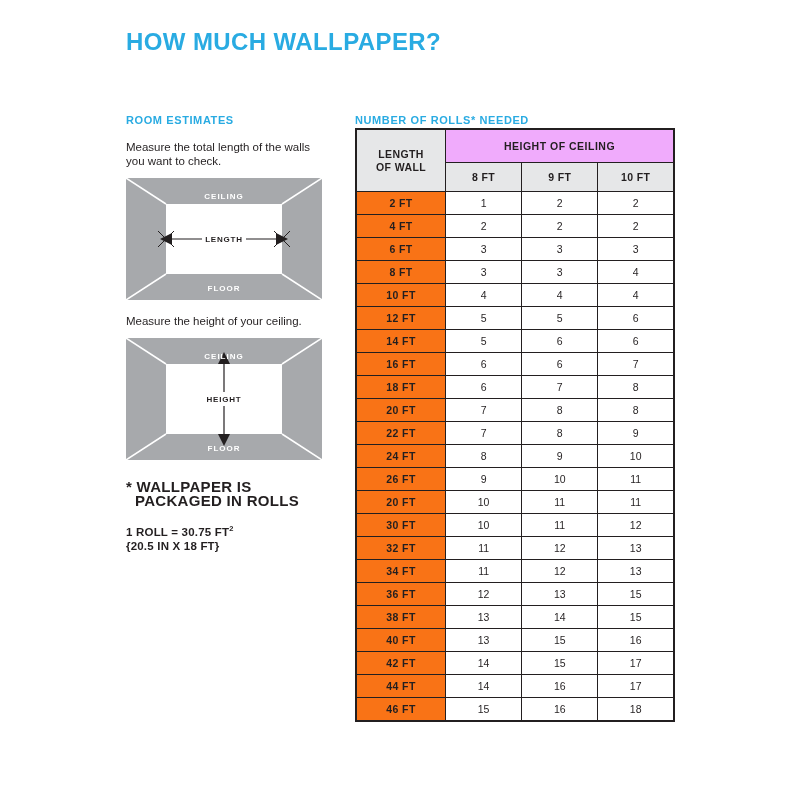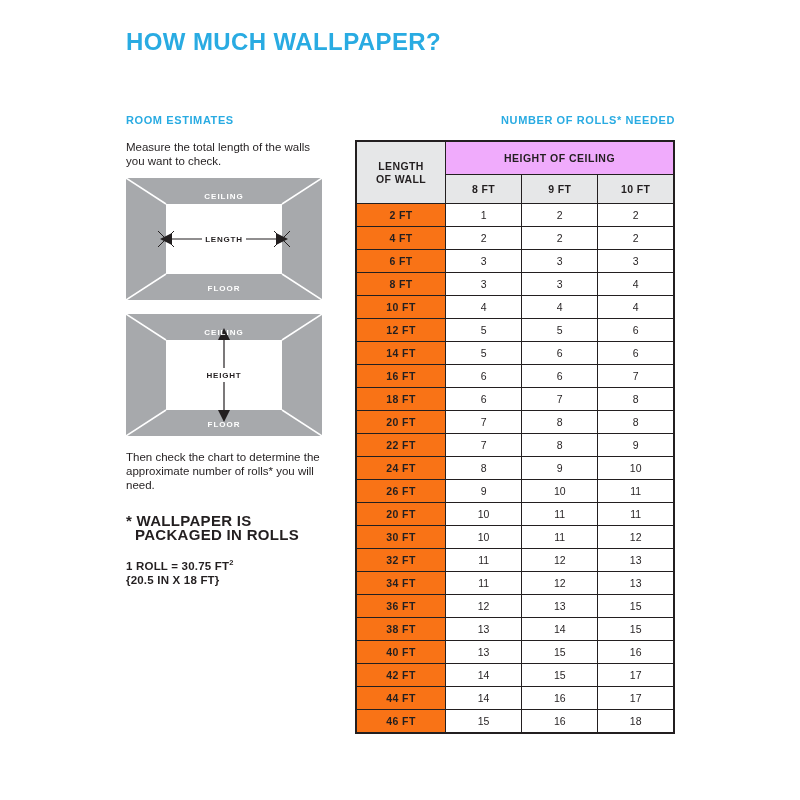--- a/index.html
+++ b/index.html
@@ -81,22 +81,22 @@
     position: absolute;
     left: 355px;
     top: 114px;
     width: 320px;
   }
   .table-head-label {
     font-size: 11px;
     font-weight: bold;
     letter-spacing: 0.6px;
     color: #29abe2;
-    text-align: right;
-    margin: 0 0 14px 0;
+    text-align: left;
+    margin: 0 0 2px 0;
   }
   table.rolls {
     border-collapse: collapse;
     width: 320px;
     table-layout: fixed;
     border: 2px solid #231f20;
   }
   table.rolls th, table.rolls td {
     border: 1px solid #231f20;
     text-align: center;
@@ -171,41 +171,41 @@
         <line x1="48" y1="53" x2="32" y2="69" stroke="#231f20" stroke-width="1"></line>
         <line x1="148" y1="53" x2="164" y2="69" stroke="#231f20" stroke-width="1"></line>
         <line x1="164" y1="53" x2="148" y2="69" stroke="#231f20" stroke-width="1"></line>
         <text x="98" y="21" fill="#ffffff" font-family="Liberation Sans, sans-serif" font-size="8" font-weight="bold" letter-spacing="1" text-anchor="middle">CEILING</text>
         <text x="98" y="113" fill="#ffffff" font-family="Liberation Sans, sans-serif" font-size="8" font-weight="bold" letter-spacing="1" text-anchor="middle">FLOOR</text>
         <rect x="76" y="54" width="44" height="14" fill="#ffffff"></rect>
         <text x="98" y="64" fill="#231f20" font-family="Liberation Sans, sans-serif" font-size="8" font-weight="bold" letter-spacing="0.8" text-anchor="middle">LENGTH</text>
       </svg>
     </div>
 
+    <p class="step-text">Measure the height of your ceiling.</p>
 
     <div class="diagram">
       <svg width="196" height="122" viewBox="0 0 196 122">
         <rect x="0" y="0" width="196" height="122" fill="#a7a9ac"></rect>
         <polygon points="40,26 156,26 156,96 40,96" fill="#ffffff"></polygon>
         <line x1="0" y1="0" x2="40" y2="26" stroke="#ffffff" stroke-width="1.5"></line>
         <line x1="196" y1="0" x2="156" y2="26" stroke="#ffffff" stroke-width="1.5"></line>
         <line x1="0" y1="122" x2="40" y2="96" stroke="#ffffff" stroke-width="1.5"></line>
         <line x1="196" y1="122" x2="156" y2="96" stroke="#ffffff" stroke-width="1.5"></line>
 
         <line x1="98" y1="22" x2="98" y2="100" stroke="#231f20" stroke-width="1.2"></line>
         <polygon points="98,14 92,26 104,26" fill="#231f20"></polygon>
         <polygon points="98,108 92,96 104,96" fill="#231f20"></polygon>
         <text x="98" y="21" fill="#ffffff" font-family="Liberation Sans, sans-serif" font-size="8" font-weight="bold" letter-spacing="1" text-anchor="middle">CEILING</text>
         <text x="98" y="113" fill="#ffffff" font-family="Liberation Sans, sans-serif" font-size="8" font-weight="bold" letter-spacing="1" text-anchor="middle">FLOOR</text>
         <rect x="76" y="54" width="44" height="14" fill="#ffffff"></rect>
         <text x="98" y="64" fill="#231f20" font-family="Liberation Sans, sans-serif" font-size="8" font-weight="bold" letter-spacing="0.8" text-anchor="middle">HEIGHT</text>
       </svg>
     </div>
 
-    <p class="step-text">Then check the chart to determine the approximate number of rolls* you will need.</p>
 
     <div class="note-strong">
       <span>* WALLPAPER IS</span>
       <span class="indent">PACKAGED IN ROLLS</span>
     </div>
 
     <div class="note-roll">
       <span>1 ROLL = 30.75 FT</span><sup>2</sup><br>
       <span>{20.5 IN X 18 FT}</span>
     </div>

